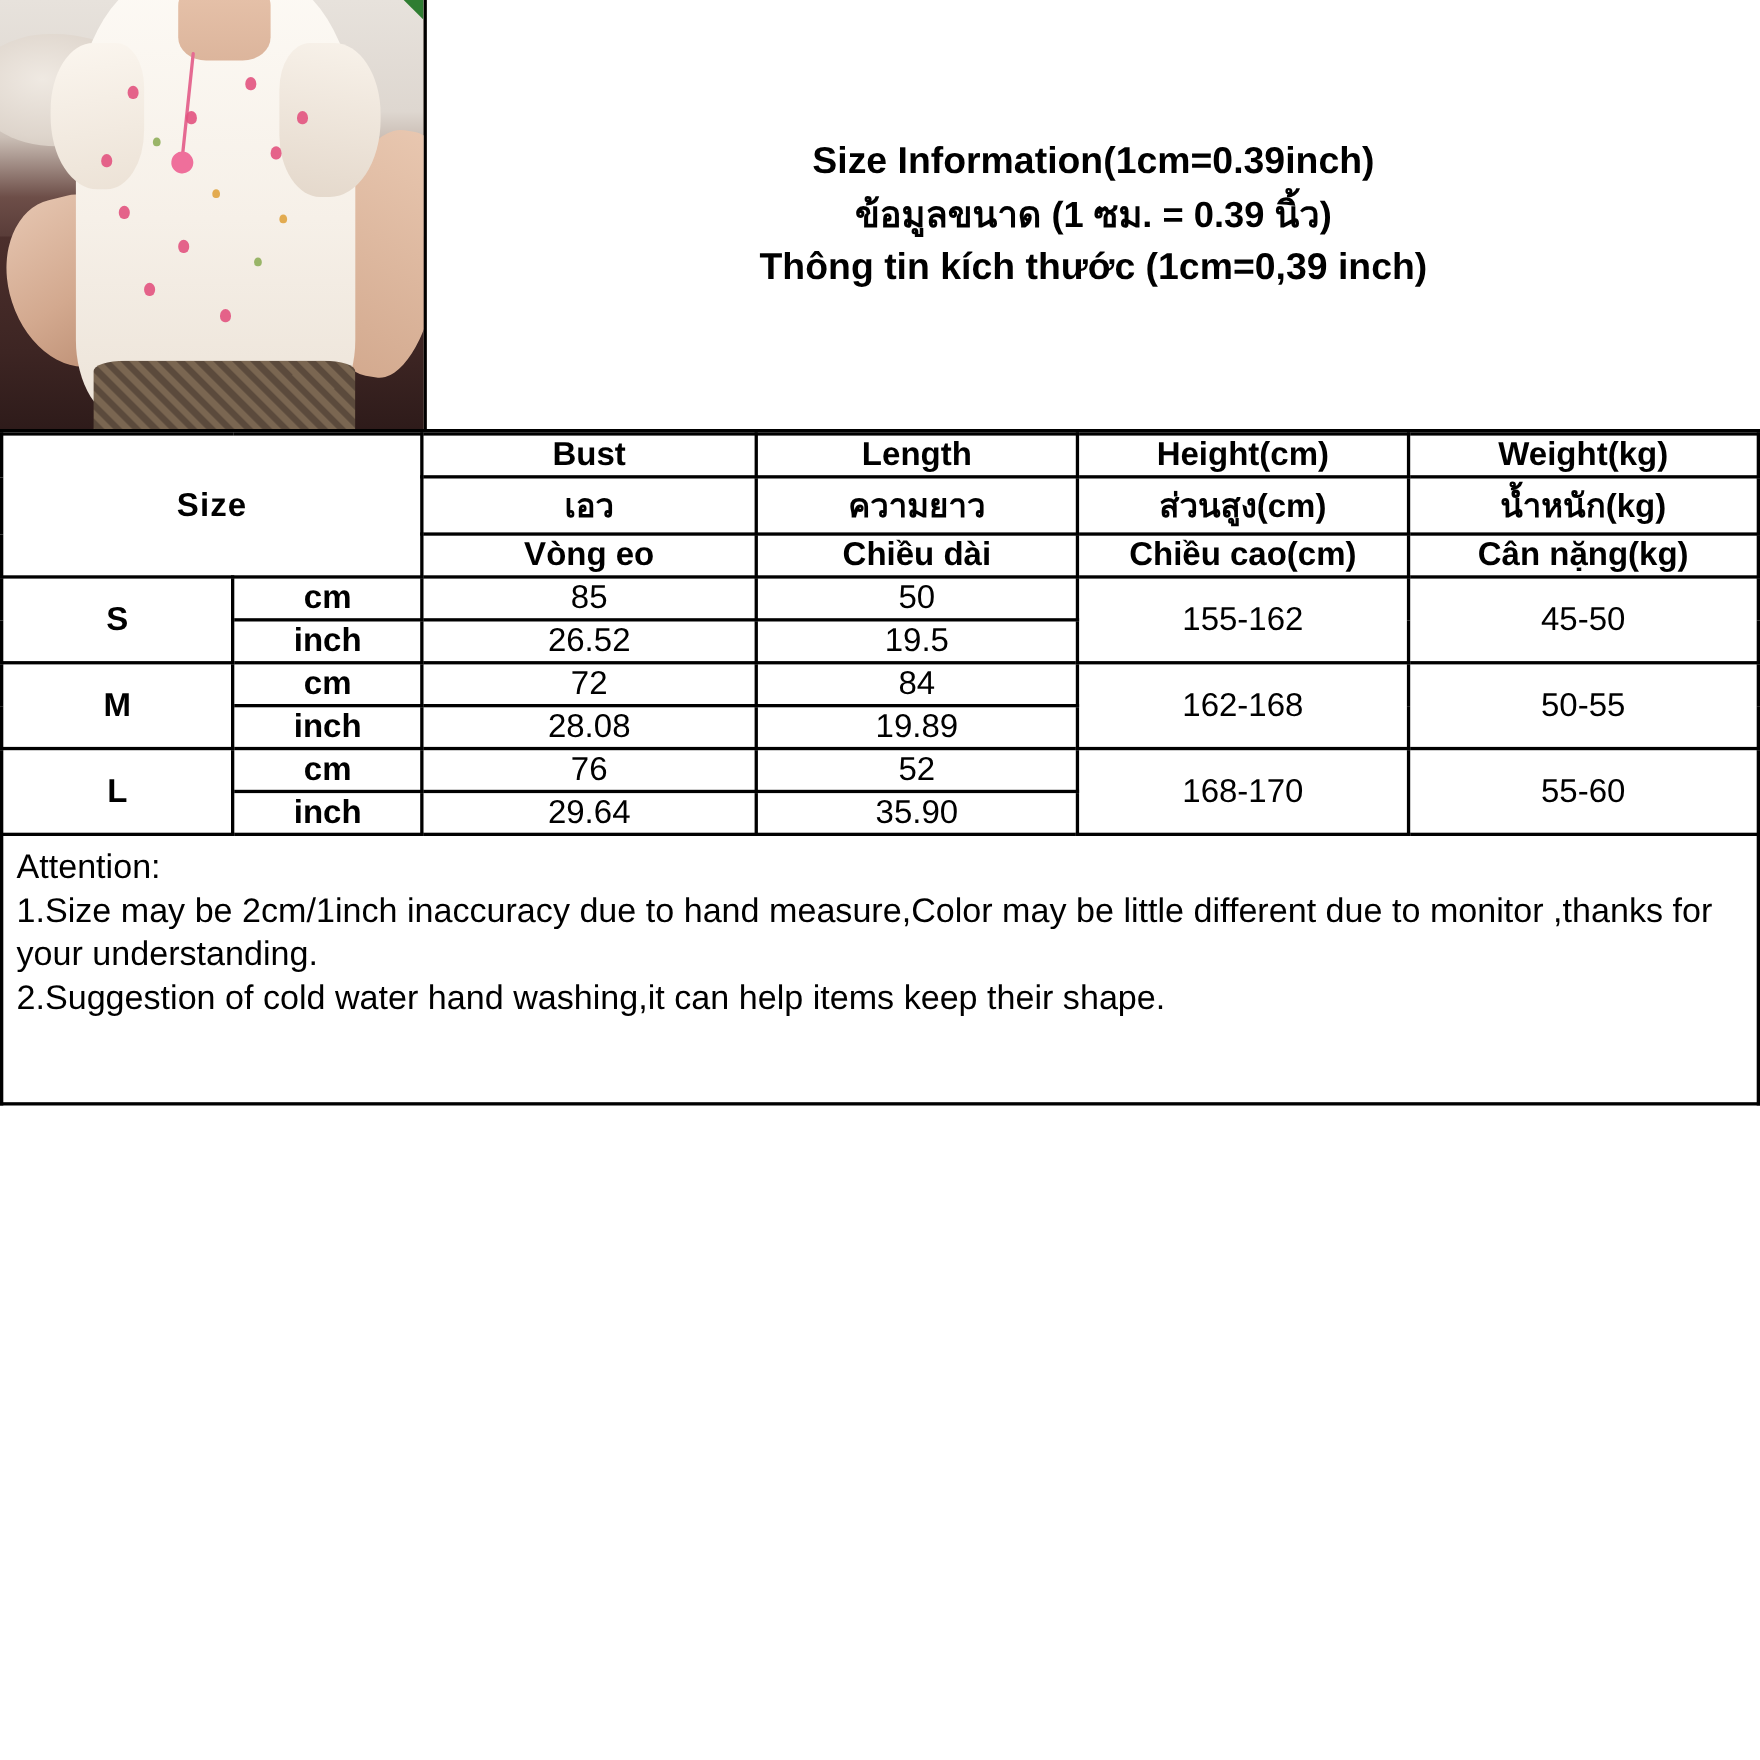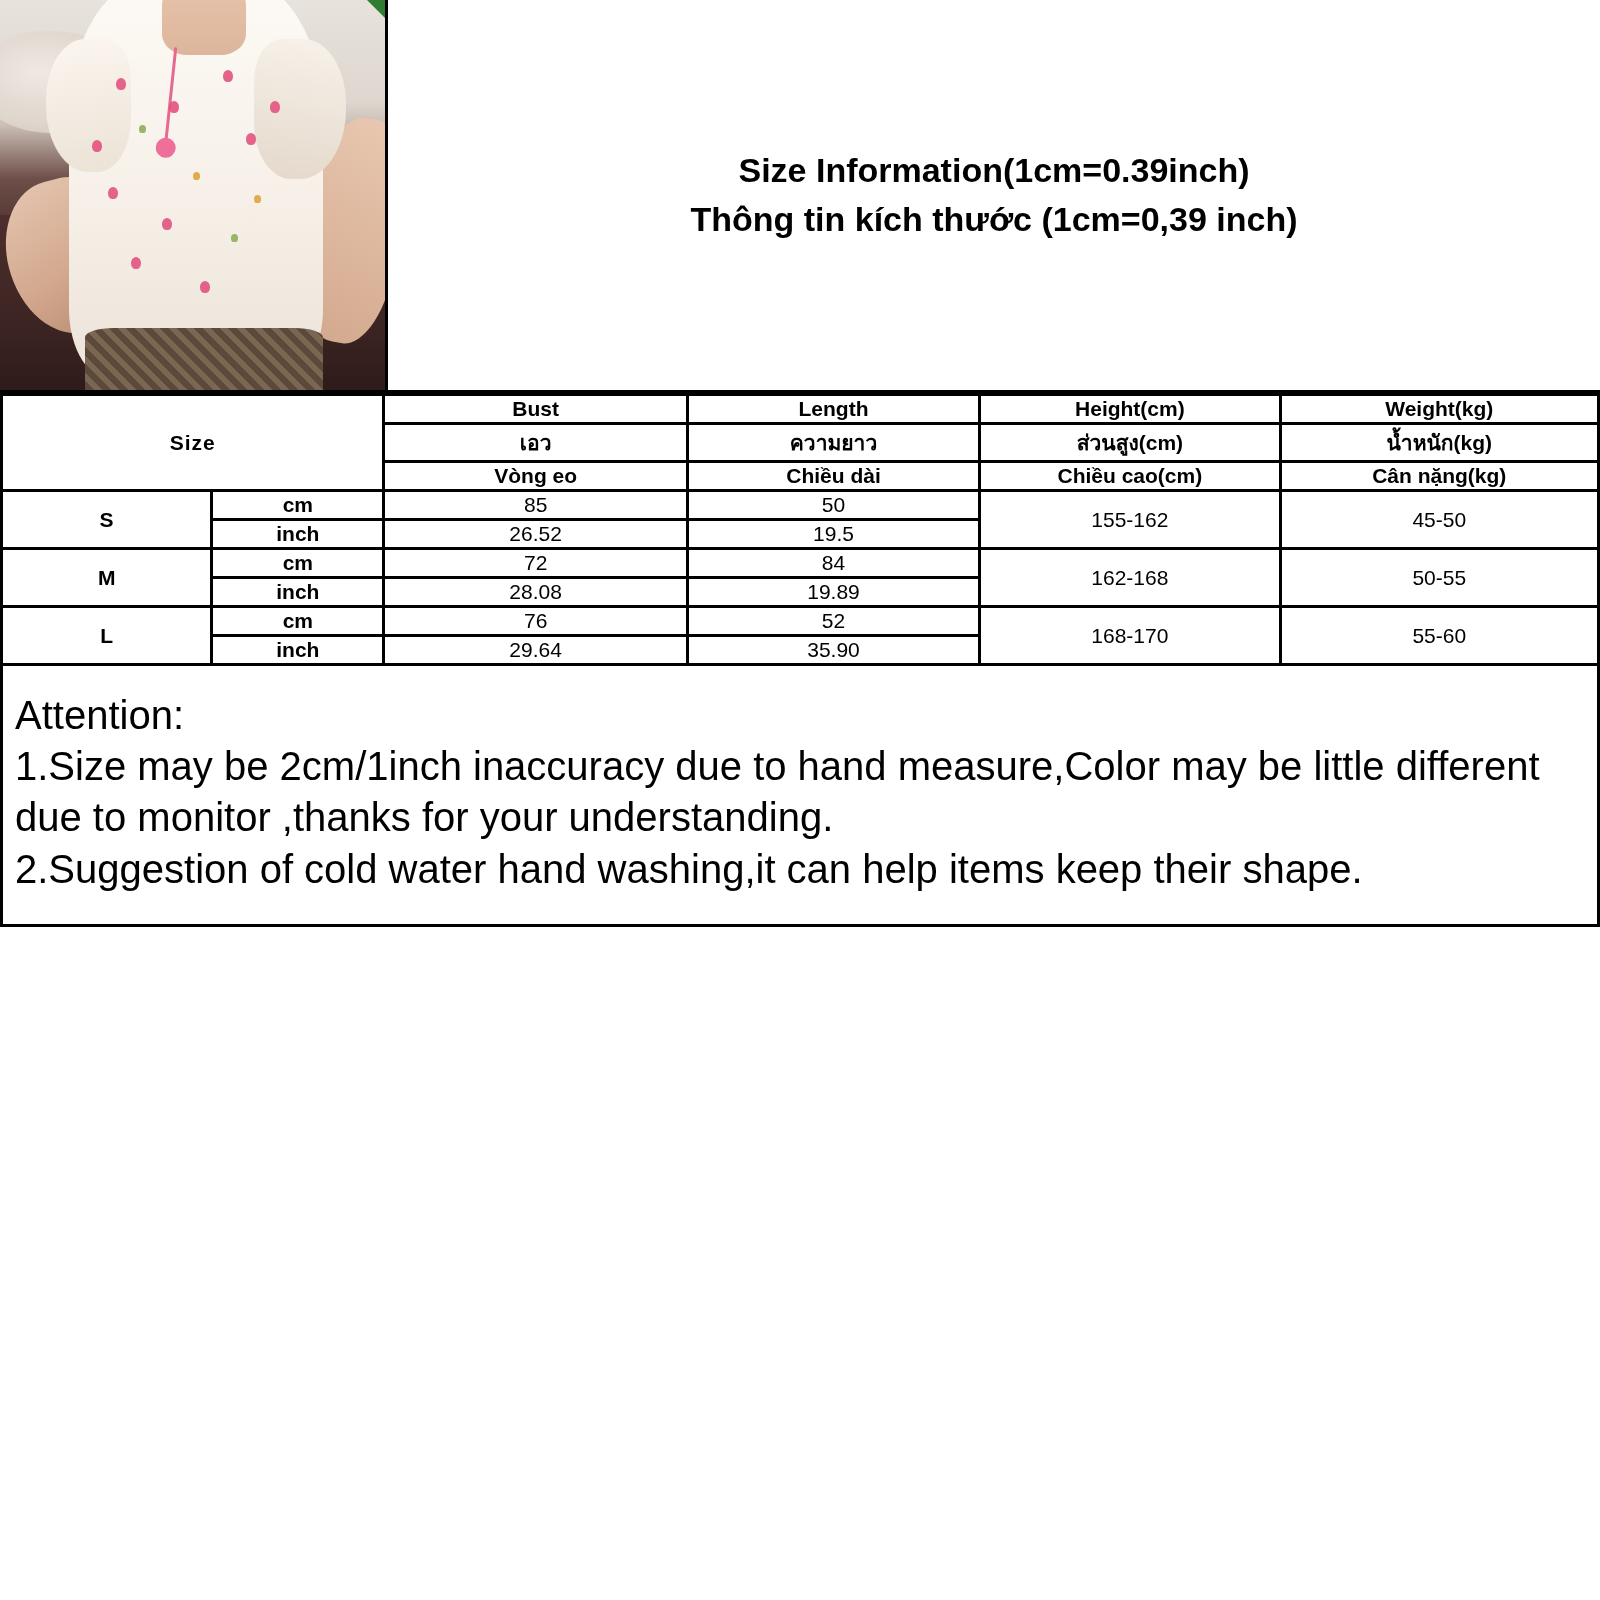--- a/index.html
+++ b/index.html
@@ -138,21 +138,21 @@
   
   table.size-table {
     border-collapse: collapse;
     width: 100%;
     table-layout: fixed;
   }
   table.size-table td {
     border: 3px solid #000;
     text-align: center;
     vertical-align: middle;
-    font-size: 21px;
+    font-size: 30px;
     background: #ffffff;
   }
   td.hdr {
     background: #e3e3e3;
     font-weight: bold;
   }
   td.size-word {
     background: #e3e3e3;
     font-weight: bold;
     font-size: 54px;
@@ -178,22 +178,22 @@
   .col-size-b { width: 172px; }
   .col-bust   { width: 303px; }
   .col-length { width: 292px; }
   .col-height { width: 300px; }
   .col-weight { width: 318px; }
 
   
   .attention {
     border: 3px solid #000;
     border-top: none;
-    padding: 24px 12px 14px 12px;
-    font-size: 40px;
+    padding: 8px 12px 14px 12px;
+    font-size: 31px;
     line-height: 1.28;
     min-height: 220px;
   }
   .attention p { margin: 0; }
 </style>
 </head>
 <body>
 
 <div class="sheet">
 
@@ -223,20 +223,21 @@
       <div class="dot" style="left:34%; top:66%;"></div>
       <div class="dot" style="left:52%; top:72%;"></div>
       <div class="dot y" style="left:66%; top:50%;"></div>
       <div class="dot" style="left:24%; top:36%;"></div>
       <div class="dot" style="left:70%; top:26%;"></div>
       <div class="corner-mark"></div>
     </div>
 
     <div class="title-box">
       <div class="title-line">Size Information(1cm=0.39inch)</div>
+      <div class="title-line th">ข้อมูลขนาด (1 ซม. = 0.39 นิ้ว)</div>
       <div class="title-line">Thông tin kích thước (1cm=0,39 inch)</div>
     </div>
   </div>
 
   <table class="size-table">
     <colgroup>
       <col class="col-size-a">
         <col class="col-size-b">
       <col class="col-bust">
         <col class="col-length">

